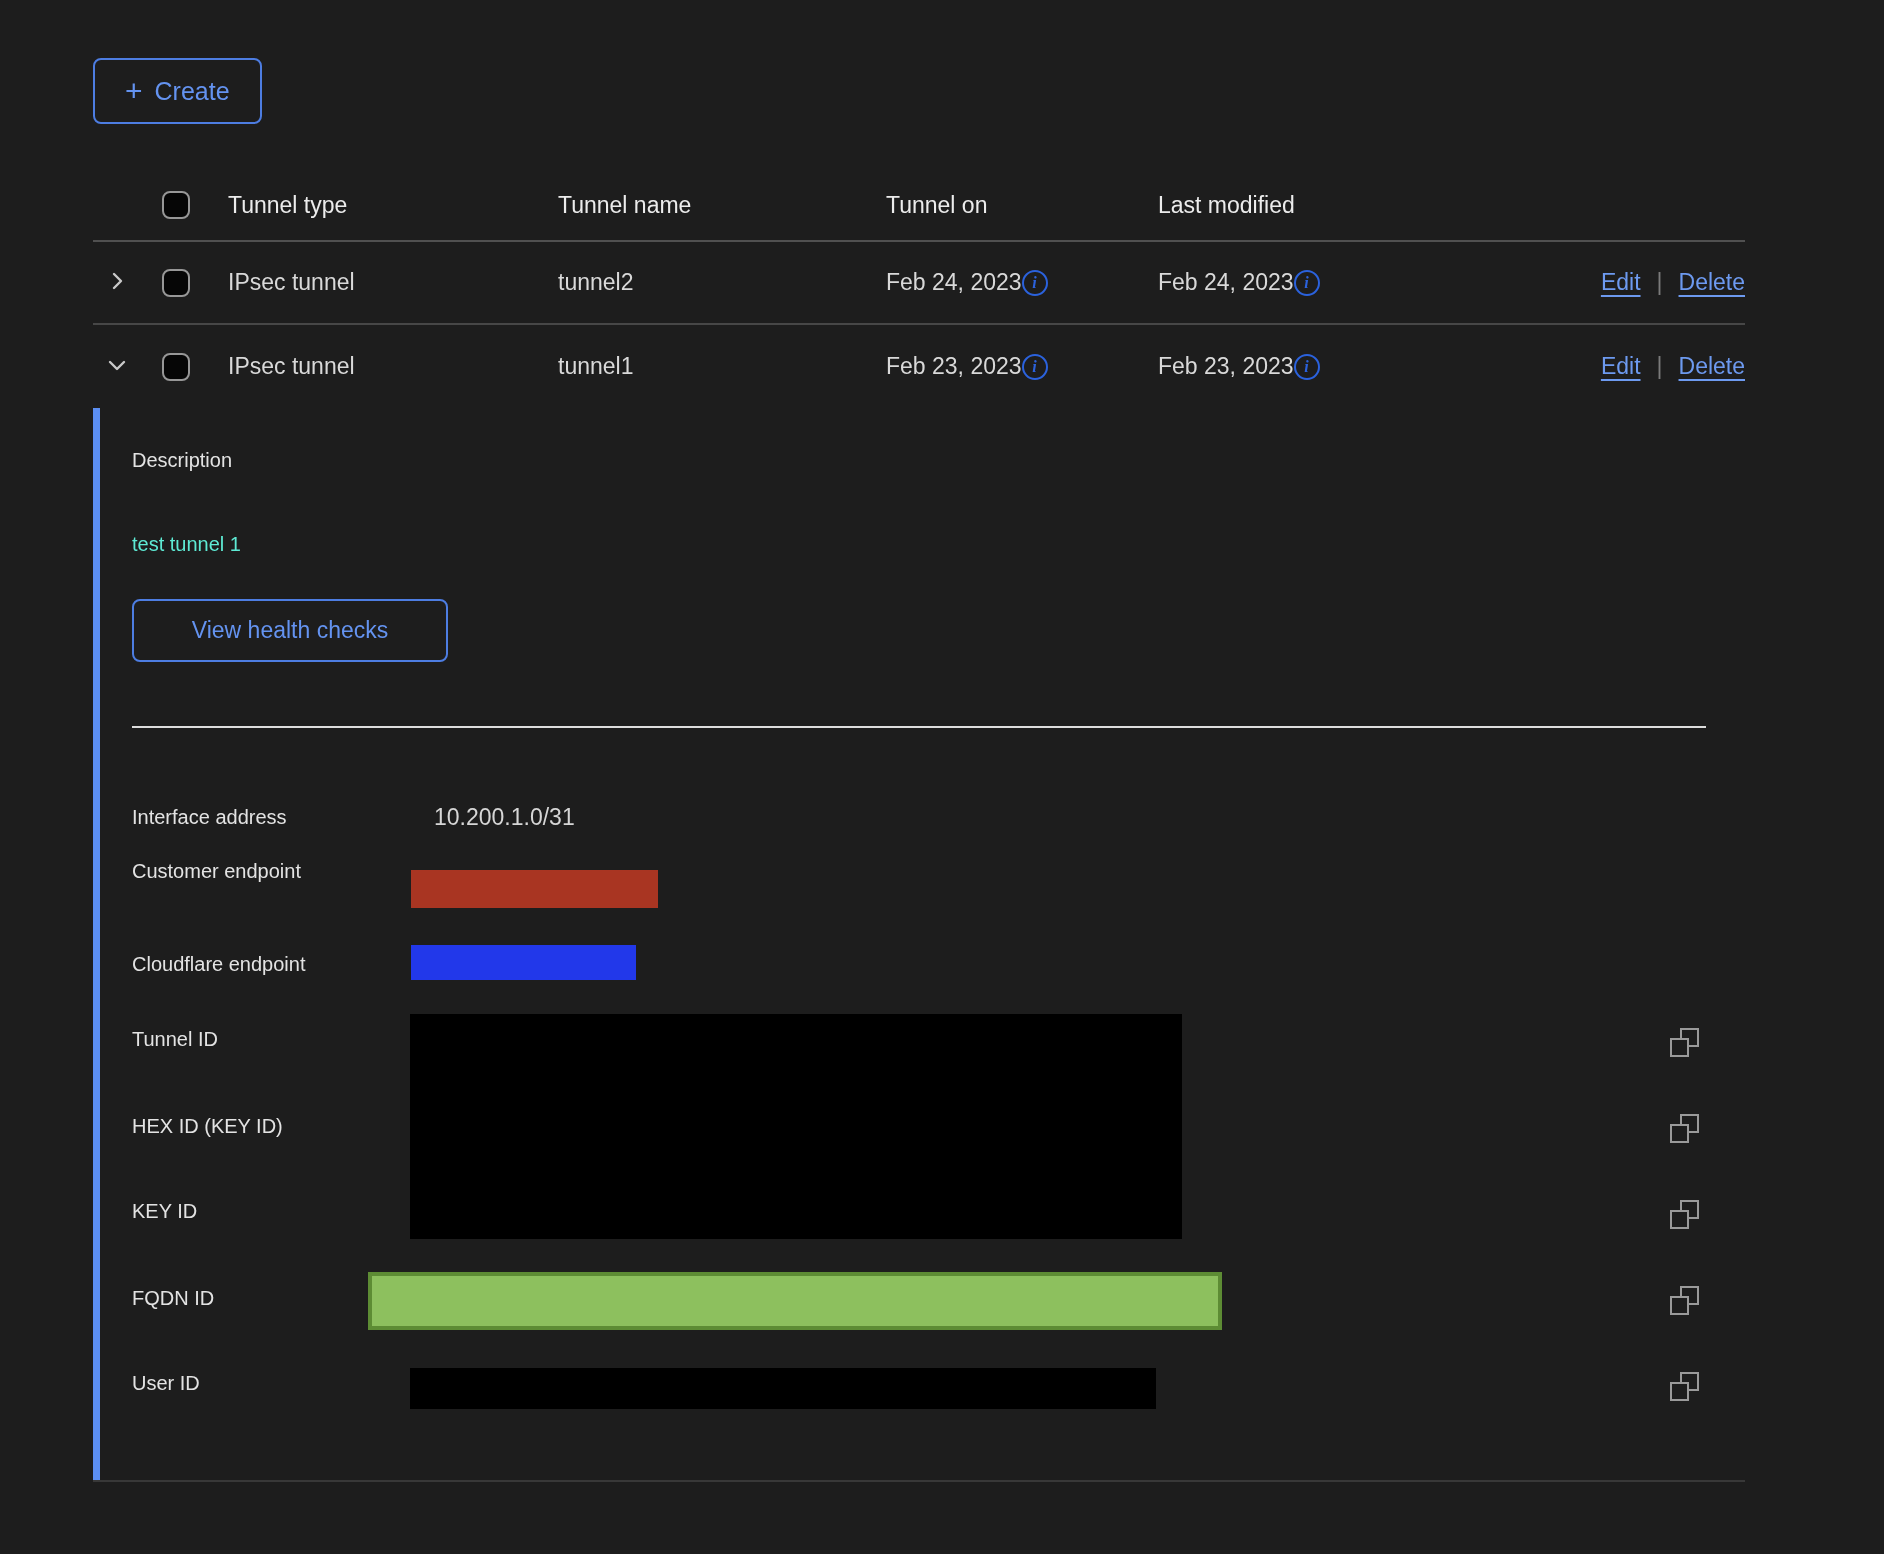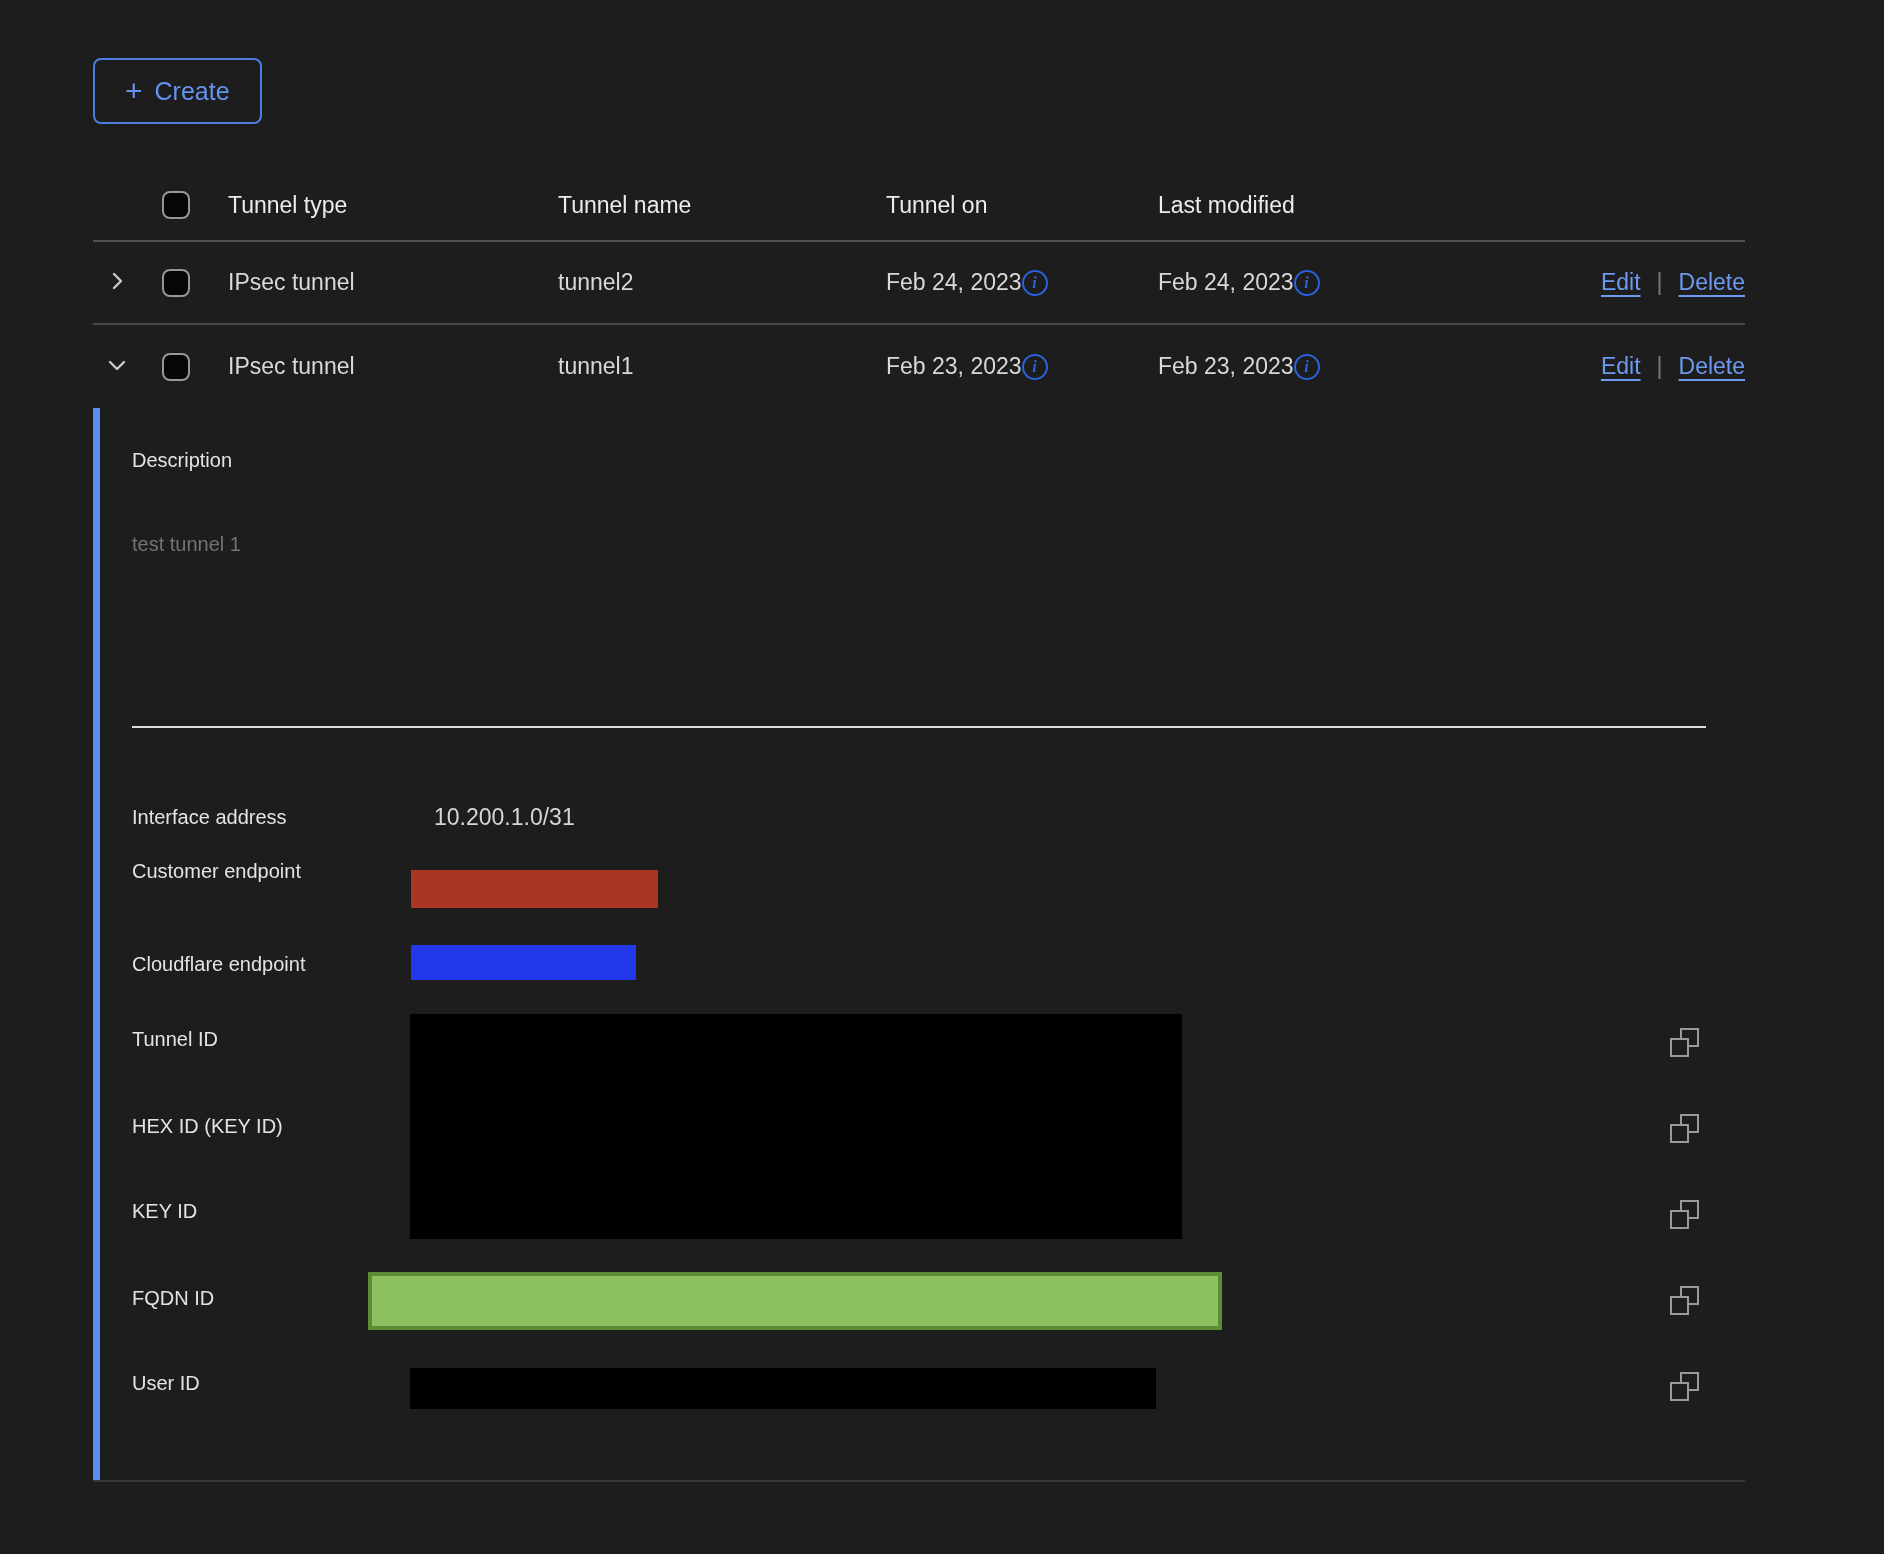--- a/index.html
+++ b/index.html
@@ -81,21 +81,21 @@
     border-bottom: 2px solid #383838;
   }
   .accent-bar {
     position: absolute;
     left: 0; top: 0; bottom: 0;
     width: 7px;
     background: #5b8ef2;
   }
   .abs { position: absolute; }
   .lbl { font-size: 20px; color: #e3e3e3; line-height: 30px; }
-  .muted { color: #737373; }
+  .muted { color: #5eead4; }
   .val { font-size: 23px; color: #d6d6d6; line-height: 30px; }
 
   .health-btn {
     position: absolute;
     left: 39px; top: 191px;
     width: 316px; height: 63px;
     background: transparent;
     border: 2px solid #4d7de2;
     border-radius: 8px;
     color: #6493f0;
@@ -202,20 +202,21 @@
         <span class="link">Delete</span>
       </div>
     </div>
 
     <div class="expanded-panel">
       <div class="accent-bar" style="background: rgb(91, 142, 242);"></div>
 
       <div class="abs lbl" style="left:39px; top:37px;">Description</div>
       <div class="abs lbl muted" style="left:39px; top:121px;">test tunnel 1</div>
 
+      <button class="health-btn">View health checks</button>
 
       <div class="bright-divider"></div>
 
       <div class="abs lbl" style="left:39px; top:394px;">Interface address</div>
       <div class="abs val" style="left:341px; top:394px;">10.200.1.0/31</div>
 
       <div class="abs lbl" style="left:39px; top:448px;">Customer endpoint</div>
       <div class="redact redact-red" style="background: rgb(169, 53, 34);"></div>
 
       <div class="abs lbl" style="left:39px; top:541px;">Cloudflare endpoint</div>

